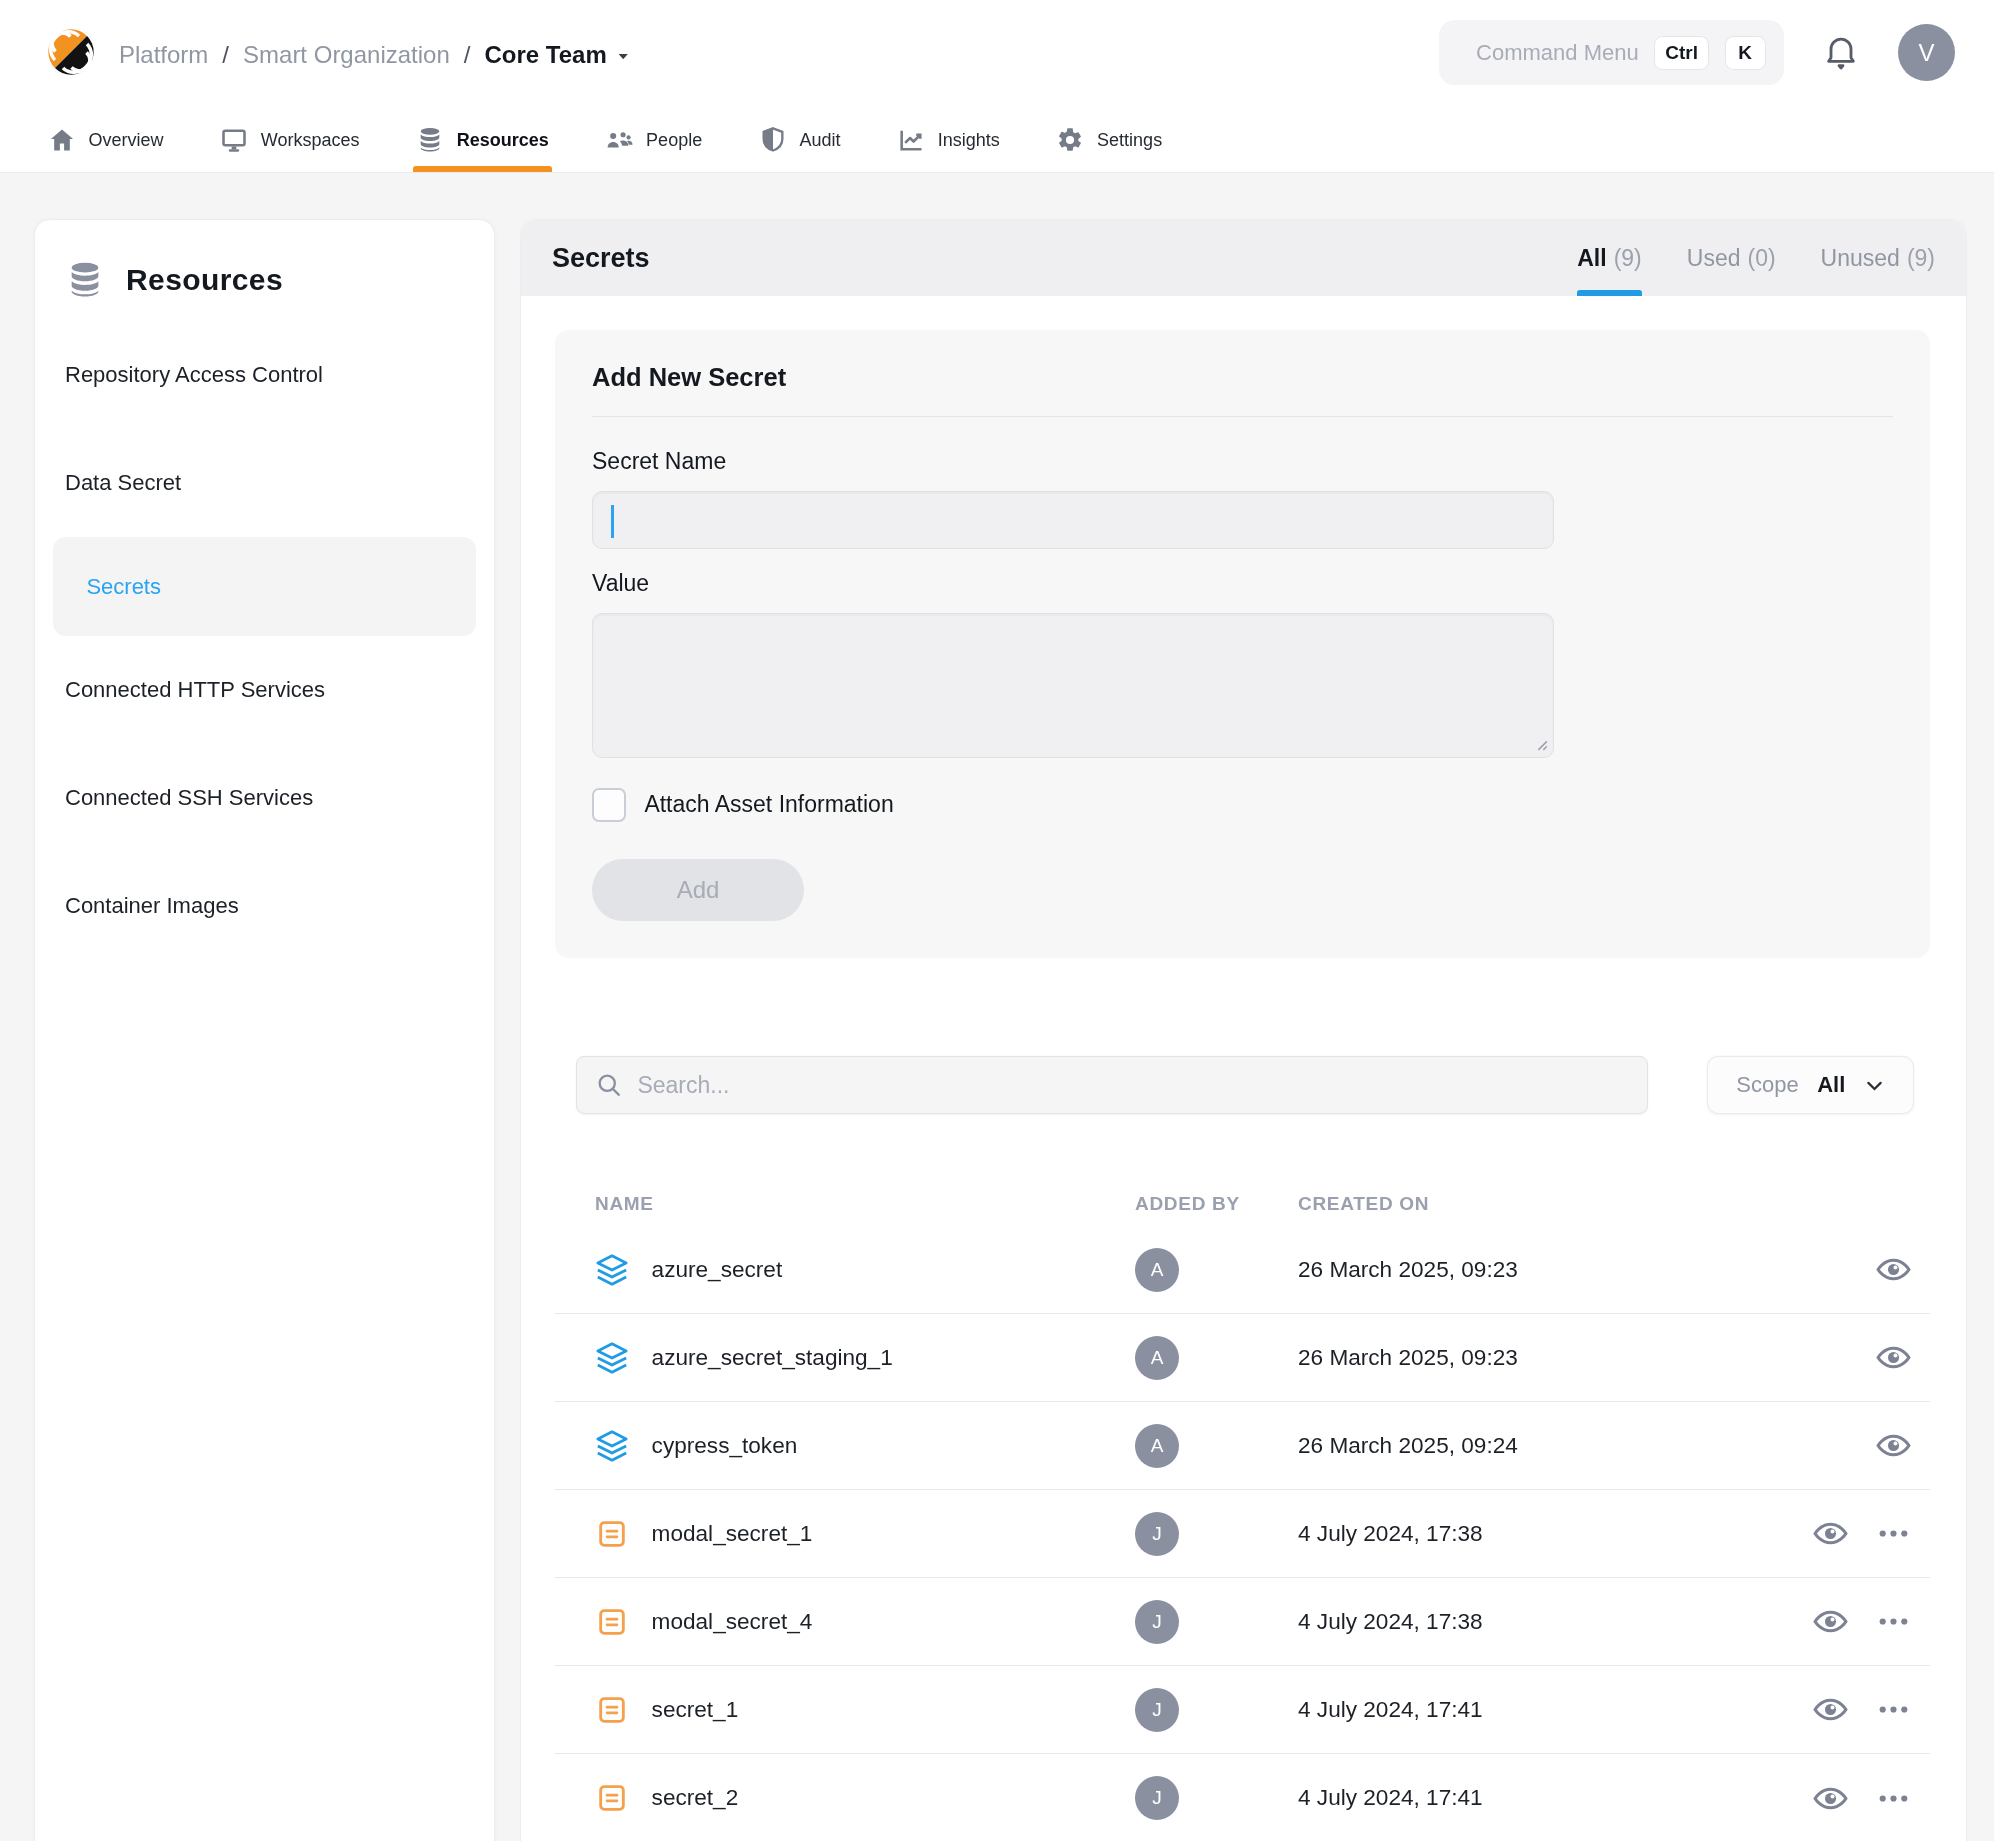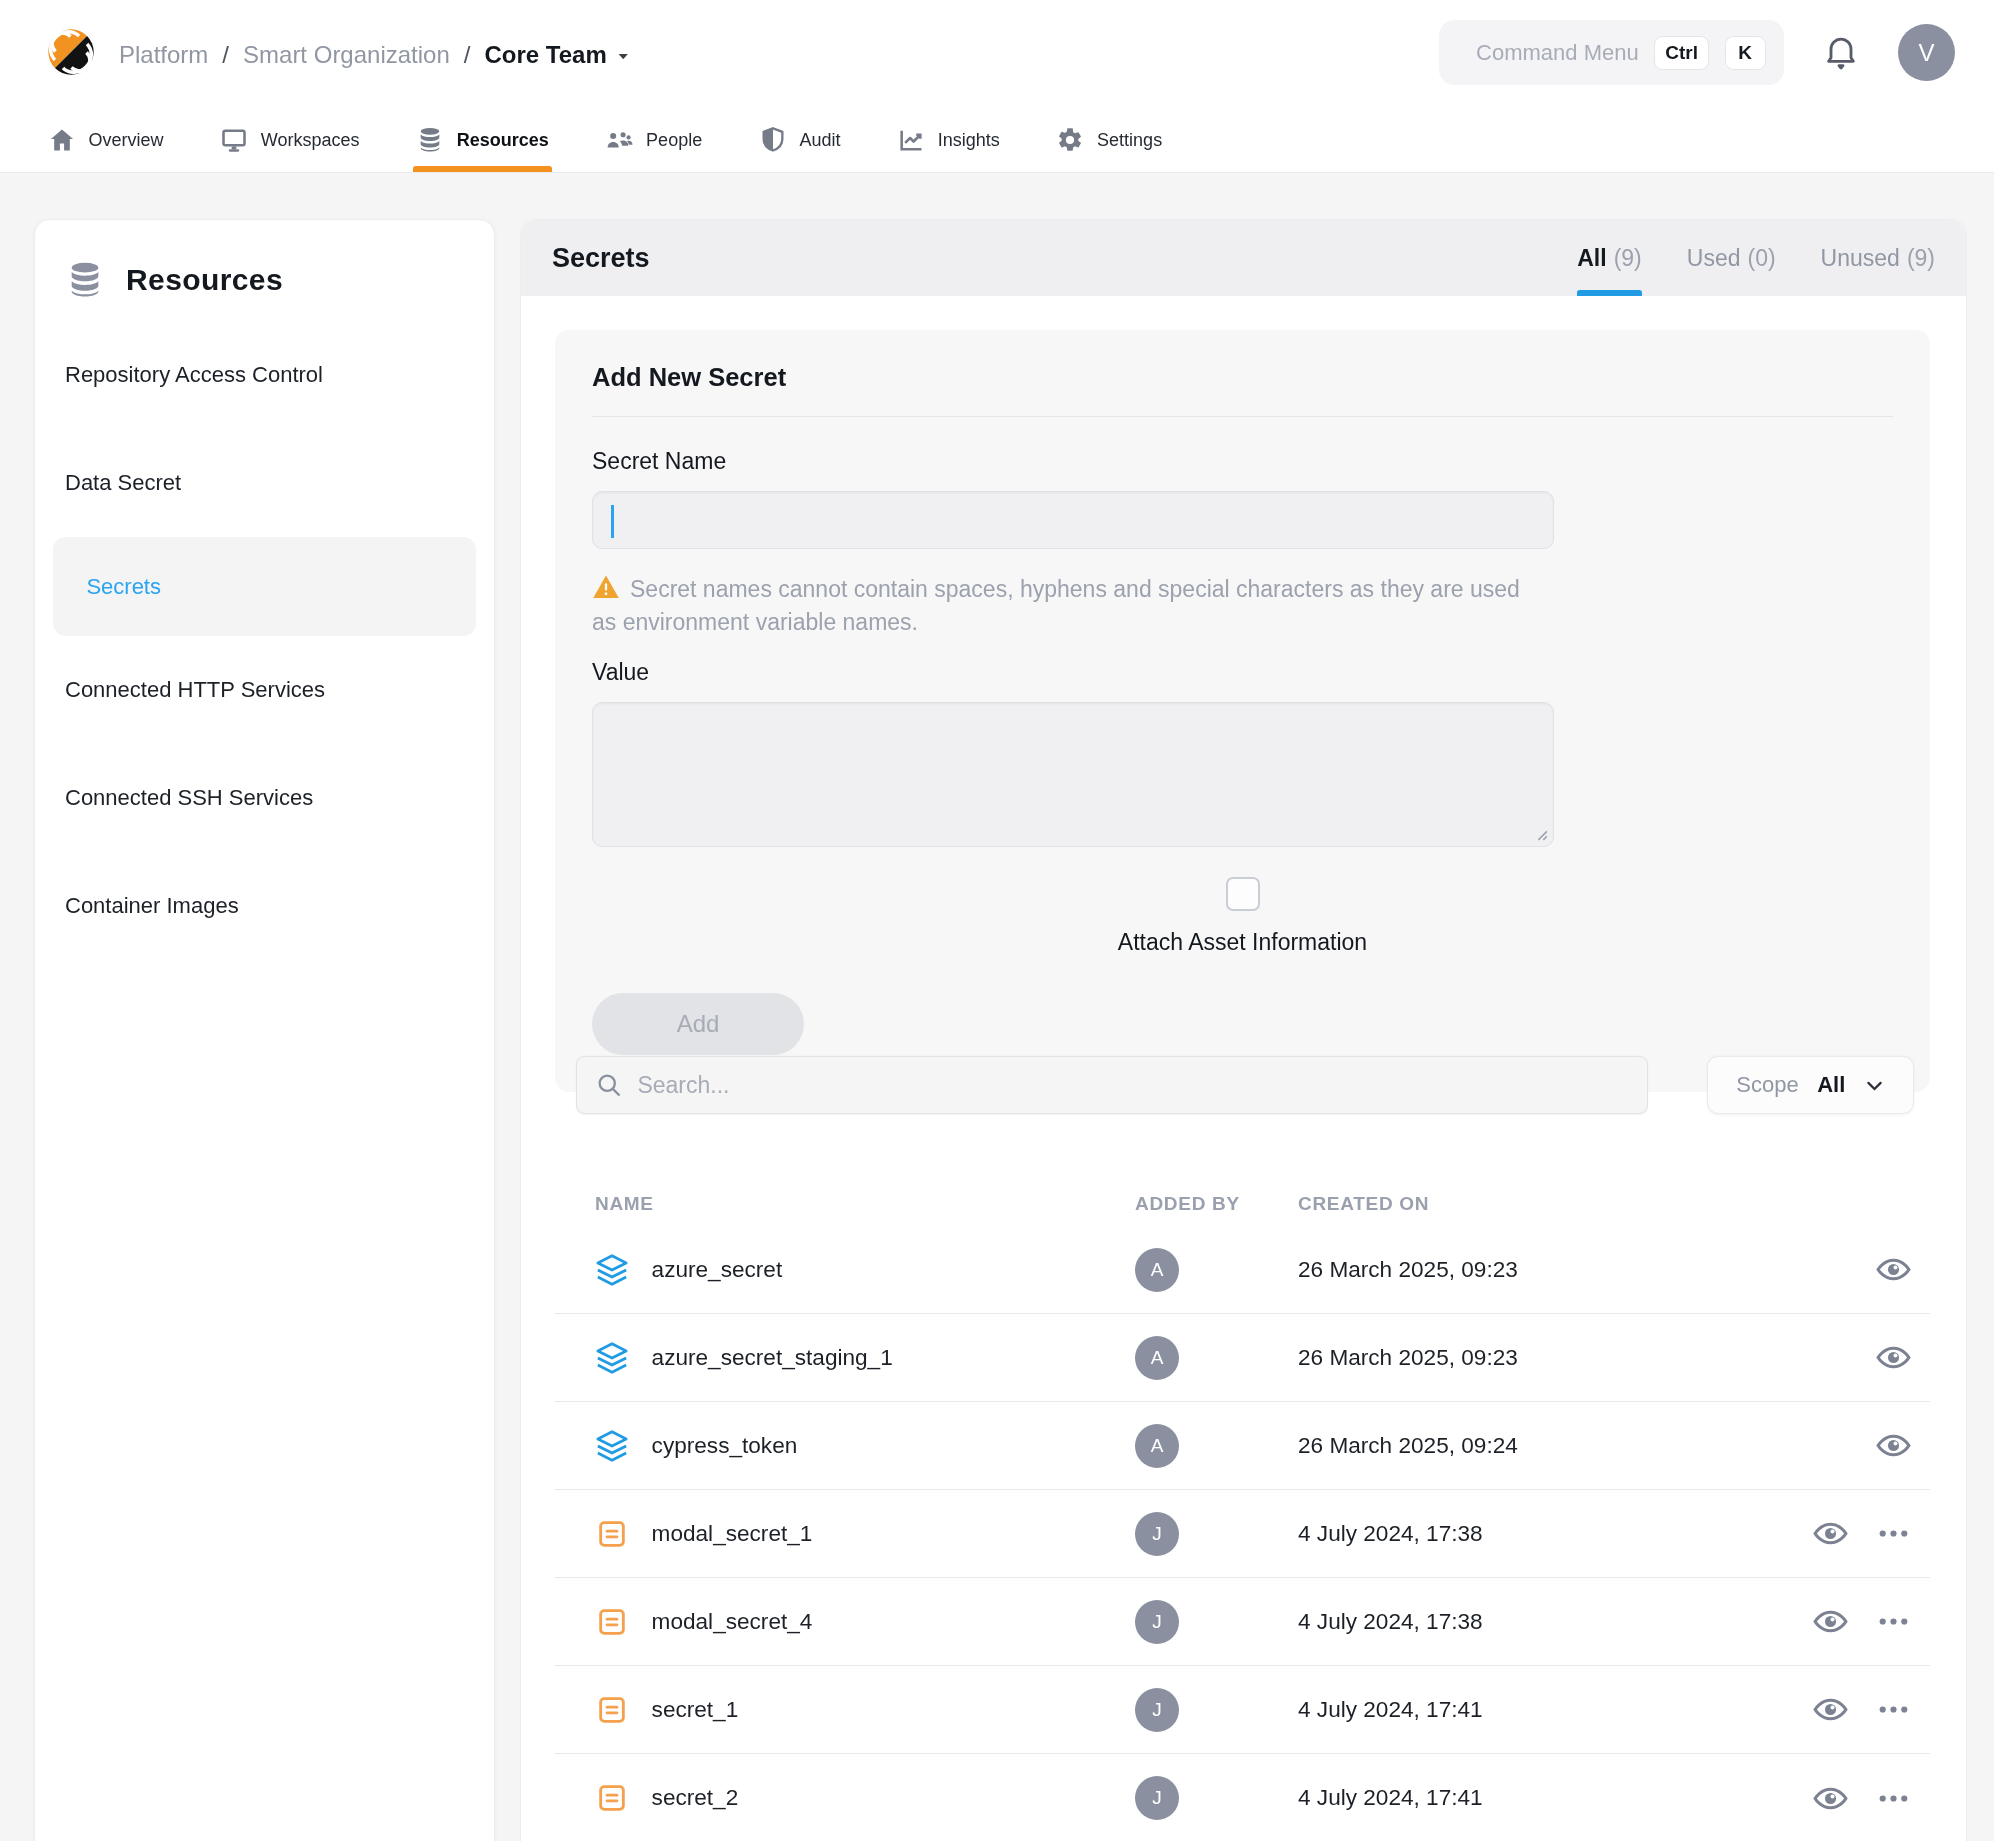--- a/index.html
+++ b/index.html
@@ -137,21 +137,21 @@
   .textarea-wrap {
     position:relative; width:962px; height:145px;
     background:#f0f0f2; border:1.4px solid #dfe1e5; border-radius:10px;
     box-shadow:inset 0 1.4px 2.1px rgba(20,24,31,.04);
   }
   .textarea-wrap textarea {
     width:100%; height:100%; background:transparent; border:none; outline:none; resize:none;
     font-family:"Liberation Sans", sans-serif; font-size:22.6px; color:#1c2027; padding:12.7px 18.4px;
   }
   .resize-handle { position:absolute; right:4.2px; bottom:4.2px; width:17px; height:17px; pointer-events:none; }
-  .checkbox-row { margin-top:30px; display:flex; align-items:center; gap:18.4px; cursor:pointer;flex-direction:column; }
+  .checkbox-row { margin-top:30px; display:flex; align-items:center; gap:18.4px; cursor:pointer; }
   .checkbox {
     width:34px; height:34px; background:#fdfdfe;
     border:2.1px solid #c9ced6; border-radius:7px;
   }
   .checkbox-label { font-size:23px; color:#14181f; }
   .add-btn {
     margin-top:37px; width:212px; height:62px; border:none; border-radius:31px;
     background:#e2e3e6; color:#a7acb7; font-size:24px;
     font-family:"Liberation Sans", sans-serif; cursor:default;
   }
@@ -354,25 +354,20 @@
   <div class="add-card">
     <div class="add-card-title">Add New Secret</div>
     <div class="add-card-divider"></div>
 
     <div class="field-label">Secret Name</div>
     <div class="text-input">
       <span class="input-caret"></span>
       <input type="text" value="" style="">
     </div>
 
-    <p class="name-warning"><svg class="warn-ico" viewBox="0 0 24 22">
-          <path d="M12 1.2L23 20.6H1z" fill="#f0a32e"></path>
-          <rect x="11" y="8" width="2" height="6.4" rx="1" fill="#ffffff"></rect>
-          <circle cx="12" cy="17.1" r="1.2" fill="#ffffff"></circle>
-        </svg><span>Secret names cannot contain spaces, hyphens and special characters as they are used as environment variable names.</span></p>
 
     <div class="field-label value-label">Value</div>
     <div class="textarea-wrap">
       <textarea style=""></textarea>
       <svg class="resize-handle" viewBox="0 0 24 24">
         <path d="M21 9L9 21M21 16l-5 5" stroke="#9aa0ad" stroke-width="2" fill="none"></path>
       </svg>
     </div>
 
     <div class="checkbox-row">

